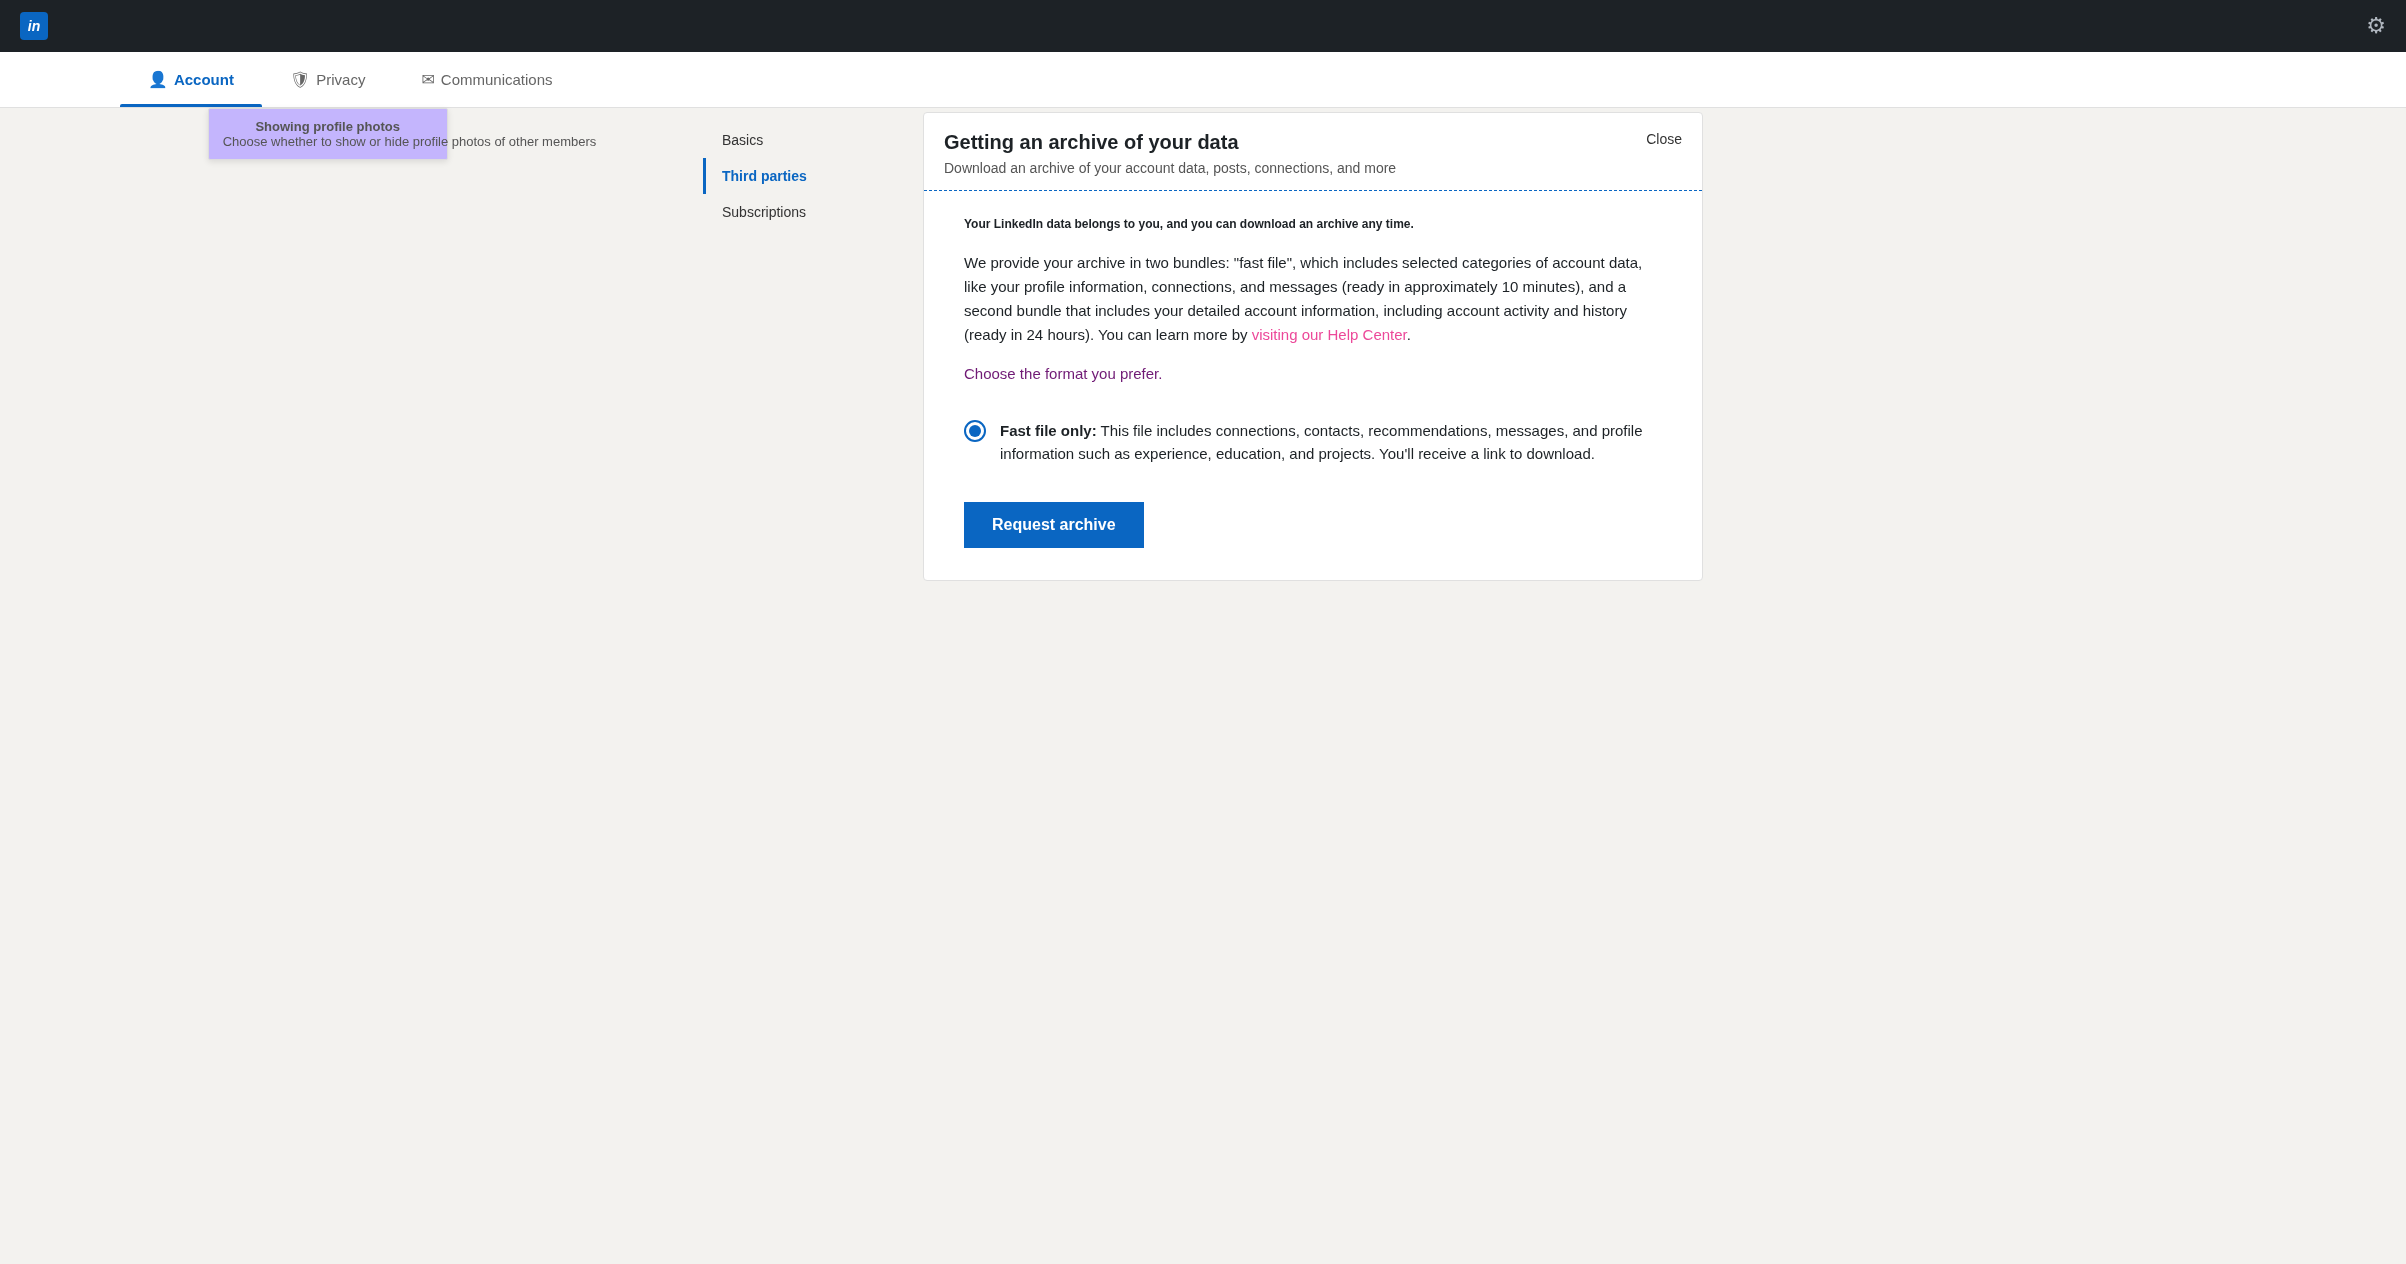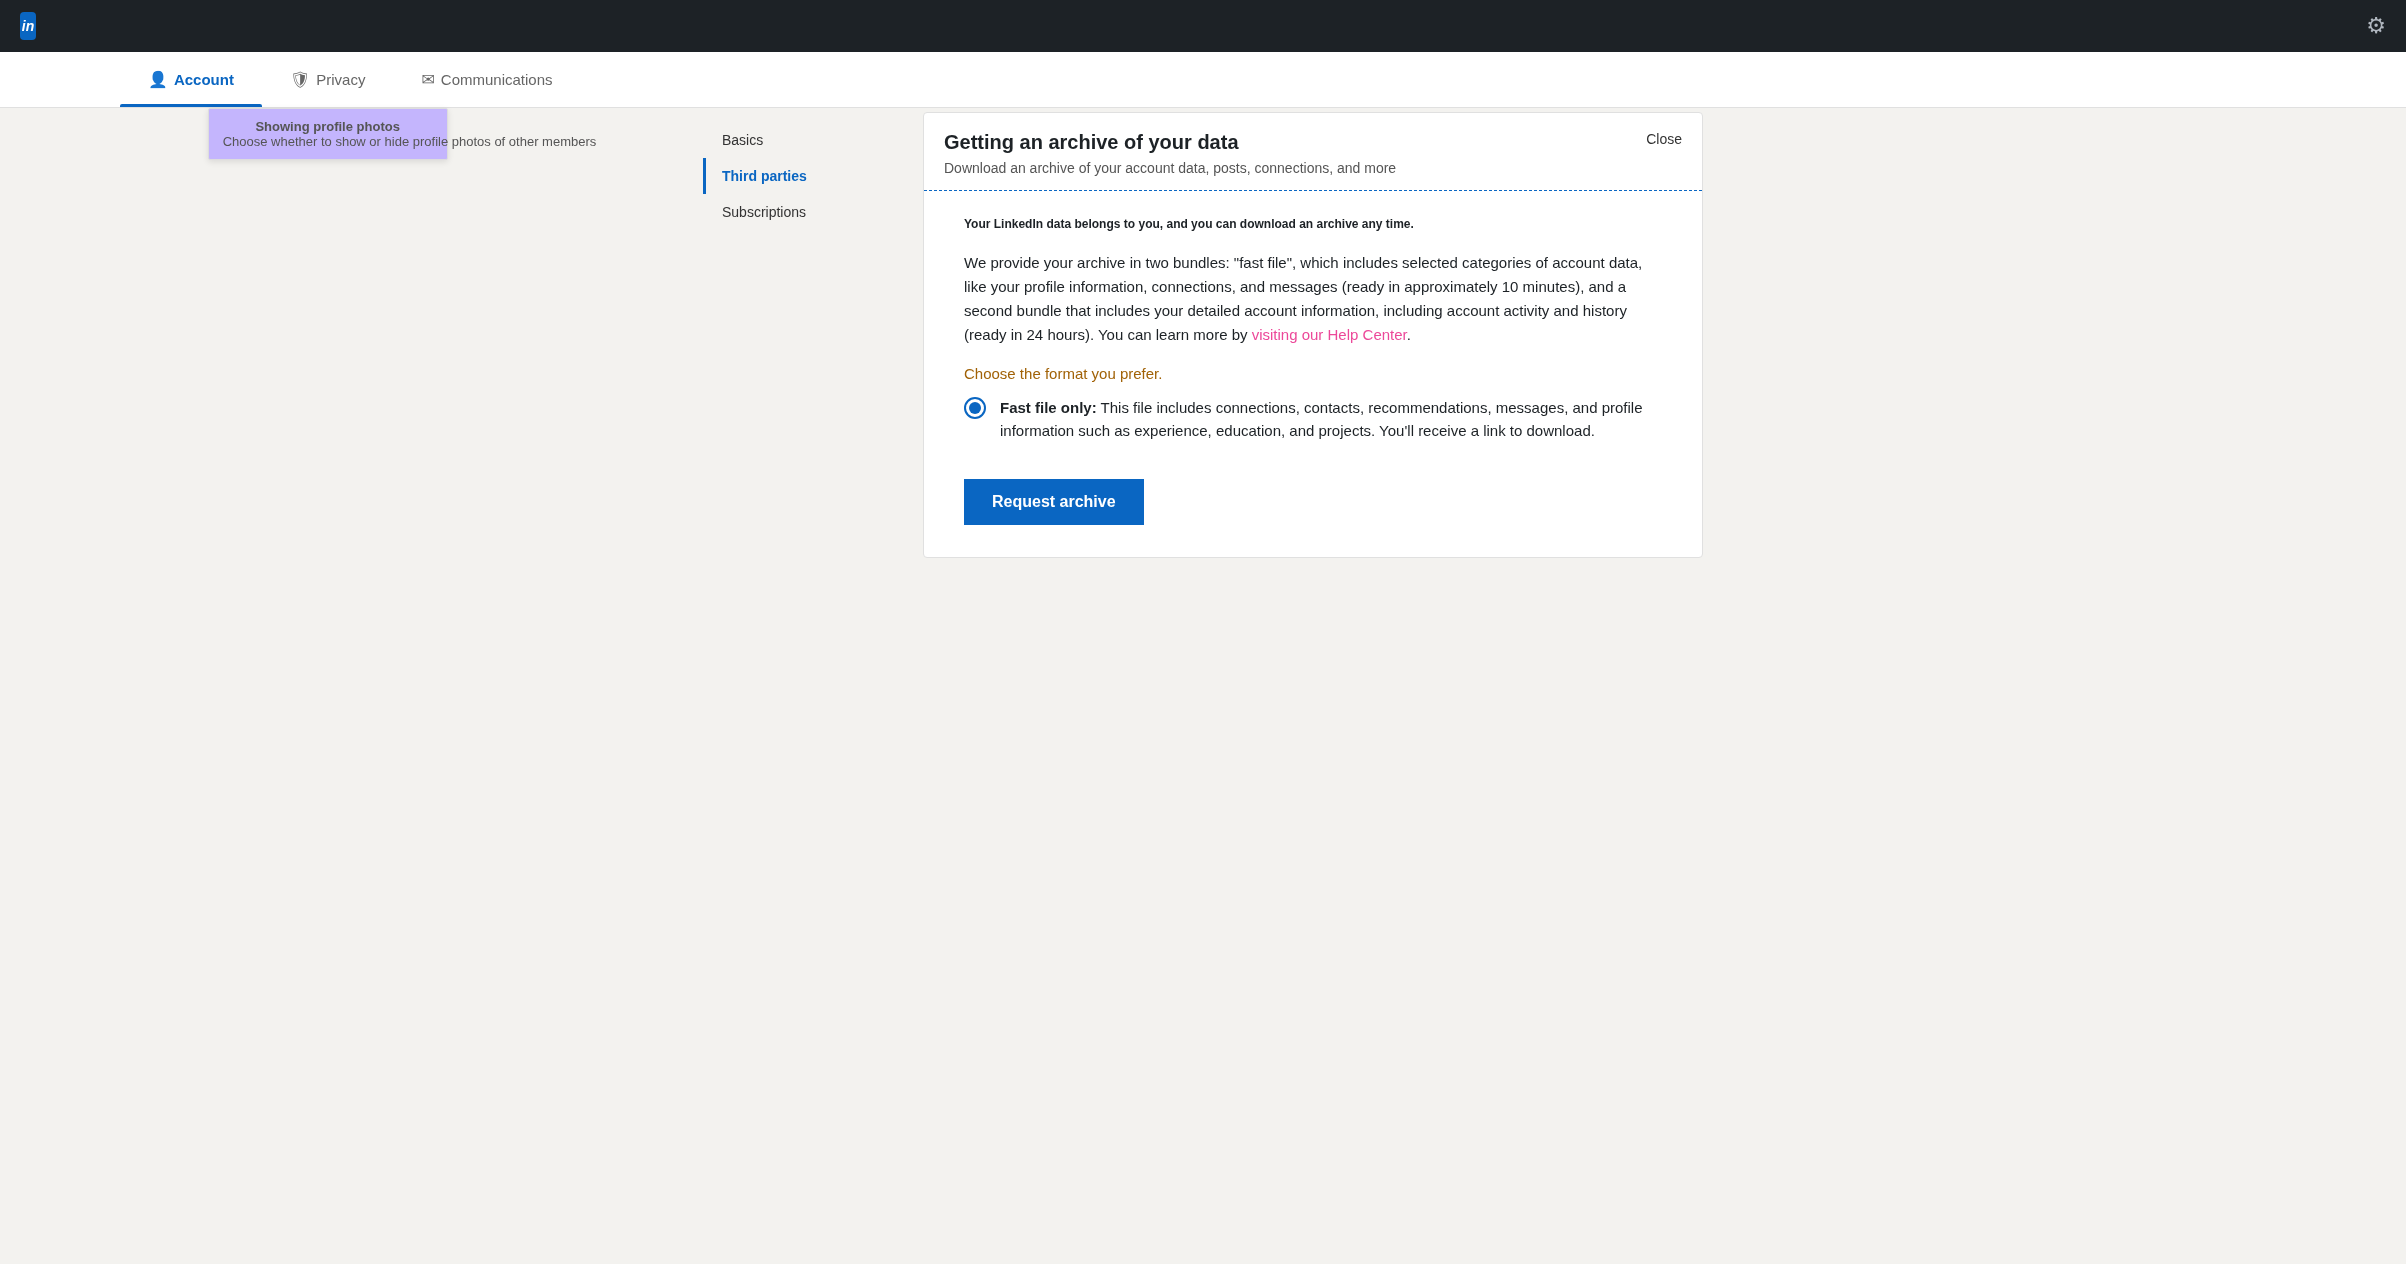--- a/index.html
+++ b/index.html
@@ -15,21 +15,21 @@
       padding: 0 20px;
       position: fixed;
       top: 0; left: 0; right: 0;
       z-index: 100;
     }
     .linkedin-logo {
       background: #0a66c2;
       color: white;
       font-weight: 900;
       font-size: 14px;
-      width: 16px; height: 28px;
+      width: 28px; height: 28px;
       border-radius: 4px;
       display: flex; align-items: center; justify-content: center;
       font-style: italic;
     }
     .gear-icon {
       color: #b0b7bf;
       font-size: 22px;
       cursor: pointer;
     }
 
@@ -154,22 +154,22 @@
       color: #1d2226;
       line-height: 1.6;
       margin-bottom: 18px;
     }
     .intro-para a {
       color: #ec4899;
       text-decoration: none;
     }
     .choose-text {
       font-size: 15px;
-      color: #a16207;
-      margin-bottom: 14px;
+      color: #701a75;
+      margin-bottom: 37px;
     }
 
     
     .radio-option {
       display: flex;
       align-items: flex-start;
       gap: 14px;
       margin-bottom: 28px;
     }
     .radio-circle {

